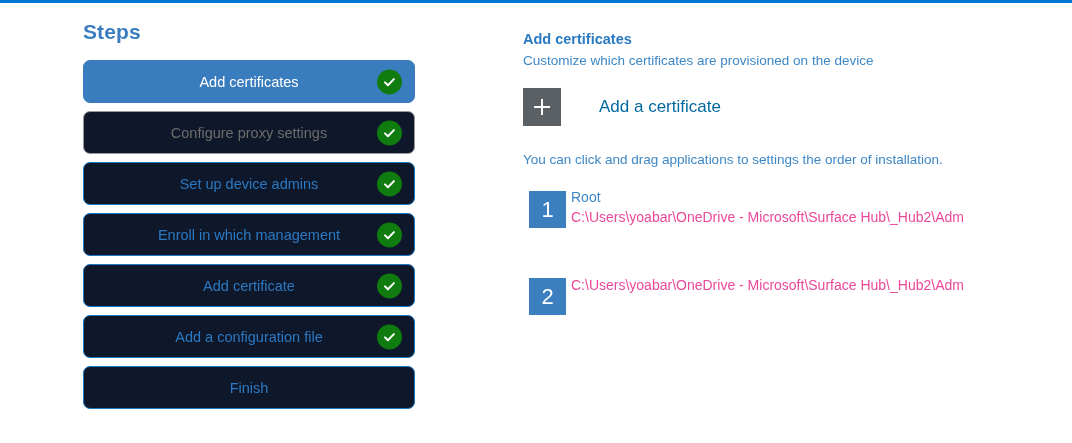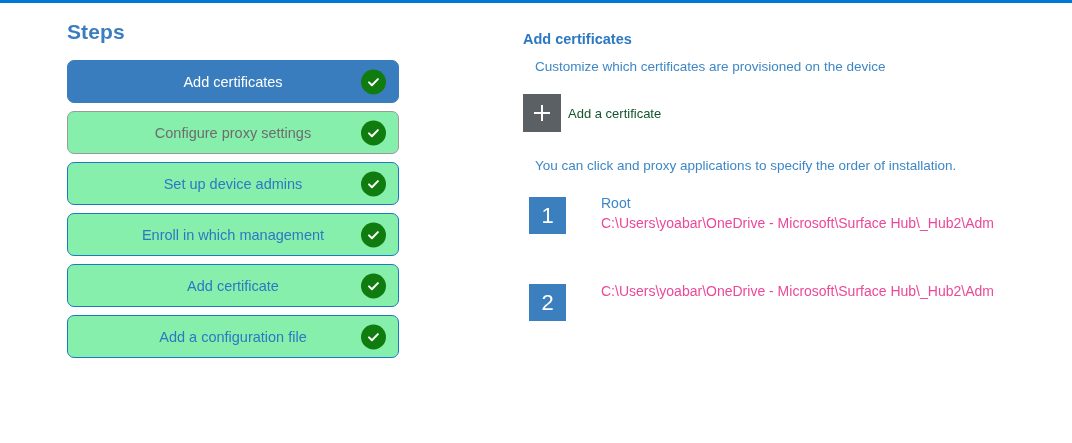--- a/index.html
+++ b/index.html
@@ -26,21 +26,21 @@
     position: absolute;
     top: 3px;
     left: 0;
     width: 1072px;
     height: 440px;
   }
 
   
   #steps-panel {
     position: absolute;
-    left: 67px;
+    left: 83px;
     top: 17px;
     width: 332px;
   }
   #steps-heading {
     font-size: 21px;
     font-weight: bold;
     color: #3a7ebf;
     margin: 0 0 16px 0;
     letter-spacing: 0.1px;
   }
@@ -49,21 +49,21 @@
     margin: 0;
     padding: 0;
   }
   .step-item {
     position: relative;
     box-sizing: border-box;
     height: 43px;
     margin-bottom: 8px;
     border-radius: 7px;
     border: 1px solid #1b7ac4;
-    background: #86efac;
+    background: #0f172a;
     display: flex;
     align-items: center;
     justify-content: center;
     cursor: pointer;
   }
   .step-item .step-label {
     font-size: 14.5px;
     color: #2b79c2;
     text-align: center;
     padding: 0 44px;
@@ -105,21 +105,21 @@
   }
   .section-title {
     font-size: 14.5px;
     font-weight: bold;
     color: #2b79c2;
     margin: 0 0 6px 0;
   }
   .section-sub {
     font-size: 13.5px;
     color: #3d87c6;
-    margin: 12px;
+    margin: 0;
     white-space: nowrap;
   }
 
   #add-certificate-row {
     margin-top: 20px;
     display: flex;
     align-items: center;
     height: 38px;
     cursor: pointer;
     width: fit-content;
@@ -136,23 +136,23 @@
     position: absolute;
     background: #ffffff;
   }
   #add-certificate-tile .plus-h {
     left: 11px; top: 18px; width: 16px; height: 2px;
   }
   #add-certificate-tile .plus-v {
     left: 18px; top: 11px; width: 2px; height: 16px;
   }
   #add-certificate-label {
-    font-size: 13px;
-    color: #14532d;
-    margin-left: 7px;
+    font-size: 17px;
+    color: #0369a1;
+    margin-left: 38px;
   }
 
   #install-order-section { margin-top: 26px; }
 
   .order-list {
     list-style: none;
     margin: 24px 0 0 0;
     padding: 0;
   }
   .order-item {
@@ -167,21 +167,21 @@
     height: 37px;
     background: #3b7fbf;
     color: #ffffff;
     font-size: 22px;
     display: flex;
     align-items: center;
     justify-content: center;
     flex: 0 0 auto;
   }
   .order-text {
-    margin-left: 35px;
+    margin-left: 5px;
     margin-top: -3px;
     overflow: hidden;
   }
   .order-name {
     font-size: 14px;
     color: #3d87c6;
     line-height: 19px;
     white-space: nowrap;
   }
   .order-path {
@@ -241,41 +241,44 @@
             </svg>
           </span>
         </li>
         <li class="step-item">
           <span class="step-label">Add a configuration file</span>
           <span class="check-badge">
             <svg width="15" height="15" viewBox="0 0 16 16" aria-hidden="true">
               <path d="M3.2 8.4 L6.3 11.4 L12.7 4.9" fill="none" stroke="#ffffff" stroke-width="2.1" stroke-linecap="round" stroke-linejoin="round"></path>
             </svg>
           </span>
+        </li>
+        <li class="step-item">
+          <span class="step-label">Finish</span>
         </li>
       </ul>
   </div>
 
   <div id="detail-panel">
 
     <div id="certificates-section">
       <h3 class="section-title">Add certificates</h3>
       <p class="section-sub">Customize which certificates are provisioned on the device</p>
 
       <div id="add-certificate-row">
         <div id="add-certificate-tile">
           <span class="plus-h"></span>
           <span class="plus-v"></span>
         </div>
         <span id="add-certificate-label">Add a certificate</span>
       </div>
     </div>
 
     <div id="install-order-section">
-      <p class="section-sub">You can click and proxy applications to specify the order of installation.</p>
+      <p class="section-sub">You can click and drag applications to settings the order of installation.</p>
 
       <ul class="order-list" id="order-list">
           <li class="order-item">
             <div class="order-number-tile">1</div>
             <div class="order-text">
               <div class="order-name">Root</div>
               <div class="order-path">C:\Users\yoabar\OneDrive - Microsoft\Surface Hub\_Hub2\Adm</div>
             </div>
           </li>
           <li class="order-item">

